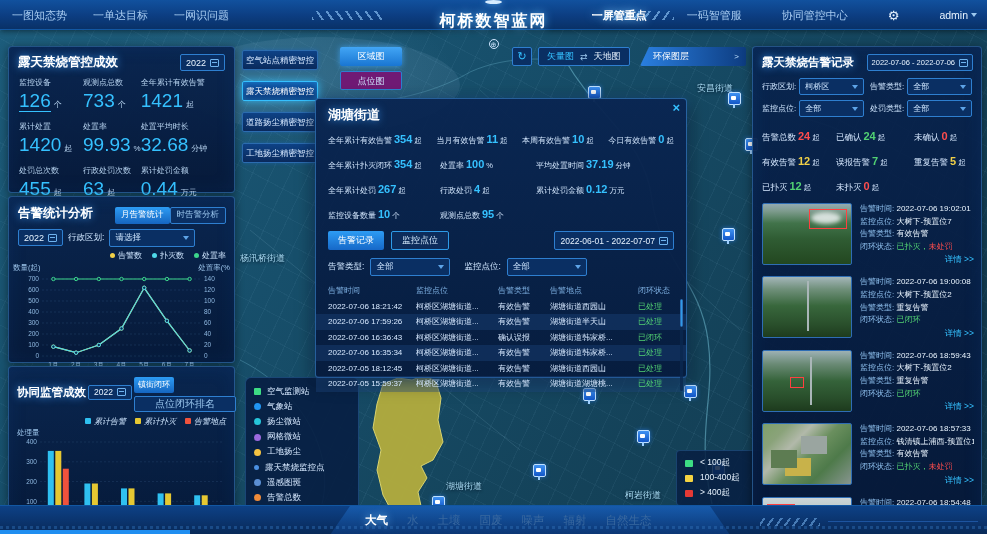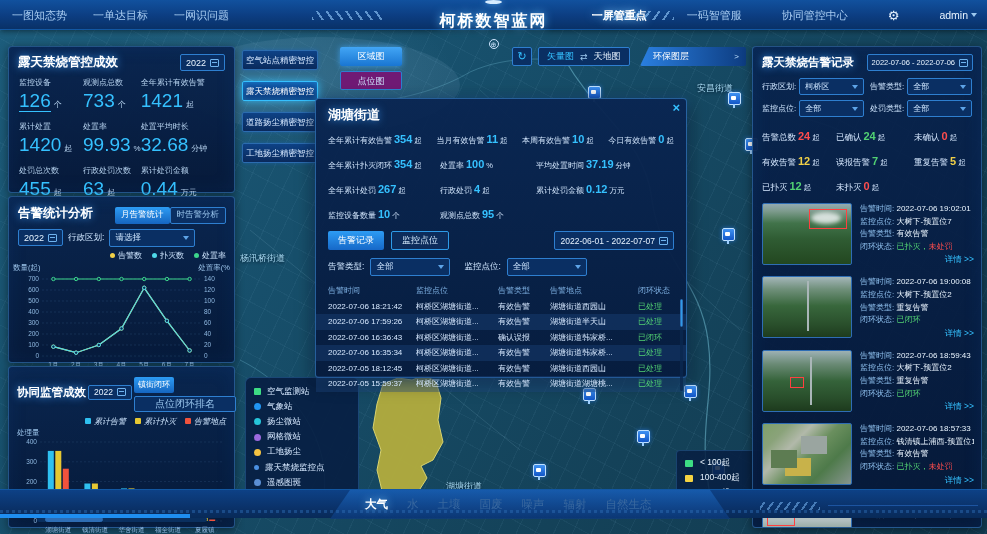--- a/index.html
+++ b/index.html
@@ -184,21 +184,21 @@
   .t5::after{content:'';position:absolute;left:4px;top:6px;width:26px;height:20px;border:1px solid #ff4040;}
   .cinfo{flex:1;min-width:0;}
   .fl{font-size:8px;line-height:12.6px;white-space:nowrap;overflow:hidden;}
   .fl .k{color:#8fc0ee;}
   .fl .v{color:#eaf5ff;}
   .fl .g{color:#52d273;}
   .fl .r{color:#ff4d4d;}
   .detail{font-size:8.5px;color:#35c1ff;text-align:right;margin-top:1px;cursor:pointer;}
 
   
-  #bottom{position:absolute;left:0;bottom:16px;width:987px;height:29px;z-index:40;
+  #bottom{position:absolute;left:0;bottom:0;width:987px;height:29px;z-index:40;
     background:linear-gradient(180deg,#0d4186 0%,#0a3066 70%,#082a58 100%);border-top:1px solid #1257a2;margin-top:48px;}
   #bottom .trap{position:absolute;left:330px;top:0;width:400px;height:29px;opacity:.75;
     background:linear-gradient(180deg,#1a63b8,#0c3a7c);clip-path:polygon(20px 0,calc(100% - 20px) 0,100% 100%,0 100%);}
   #bnav{position:absolute;left:365px;top:0;height:29px;display:flex;align-items:center;gap:19px;}
   .bitem{font-size:11.5px;color:#39689f;cursor:pointer;white-space:nowrap;}
   .bitem.act{color:#fff;font-weight:bold;text-shadow:0 0 8px rgba(120,200,255,.95);}
   .bdeco{position:absolute;left:760px;top:12px;width:60px;height:8px;
     background:repeating-linear-gradient(-55deg,rgba(110,170,230,.6) 0 2px,transparent 2px 7px);}
   .bline{position:absolute;left:828px;top:15px;width:150px;height:1px;background:#1d54a0;}
   .dotted{position:absolute;left:0;bottom:5px;width:987px;height:3px;opacity:.45;

